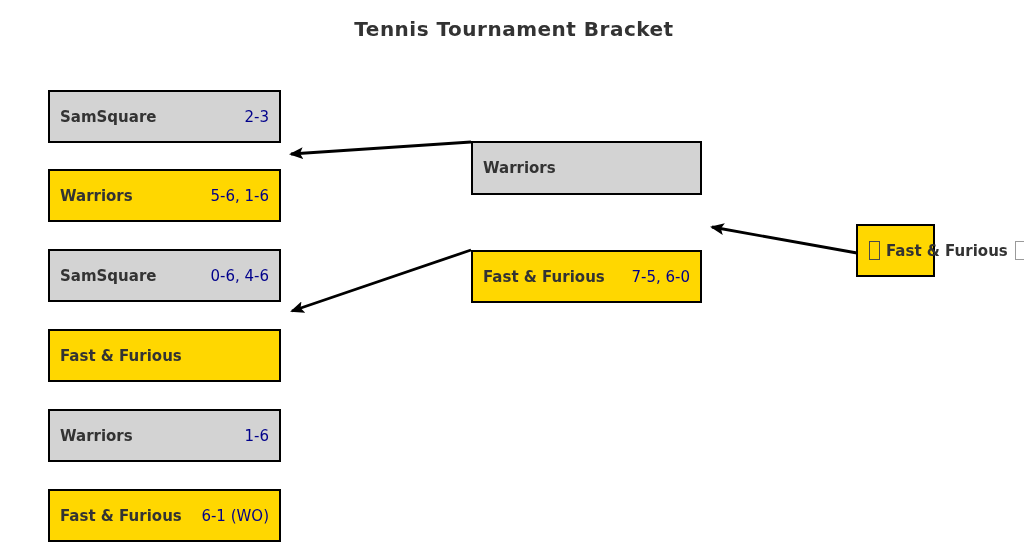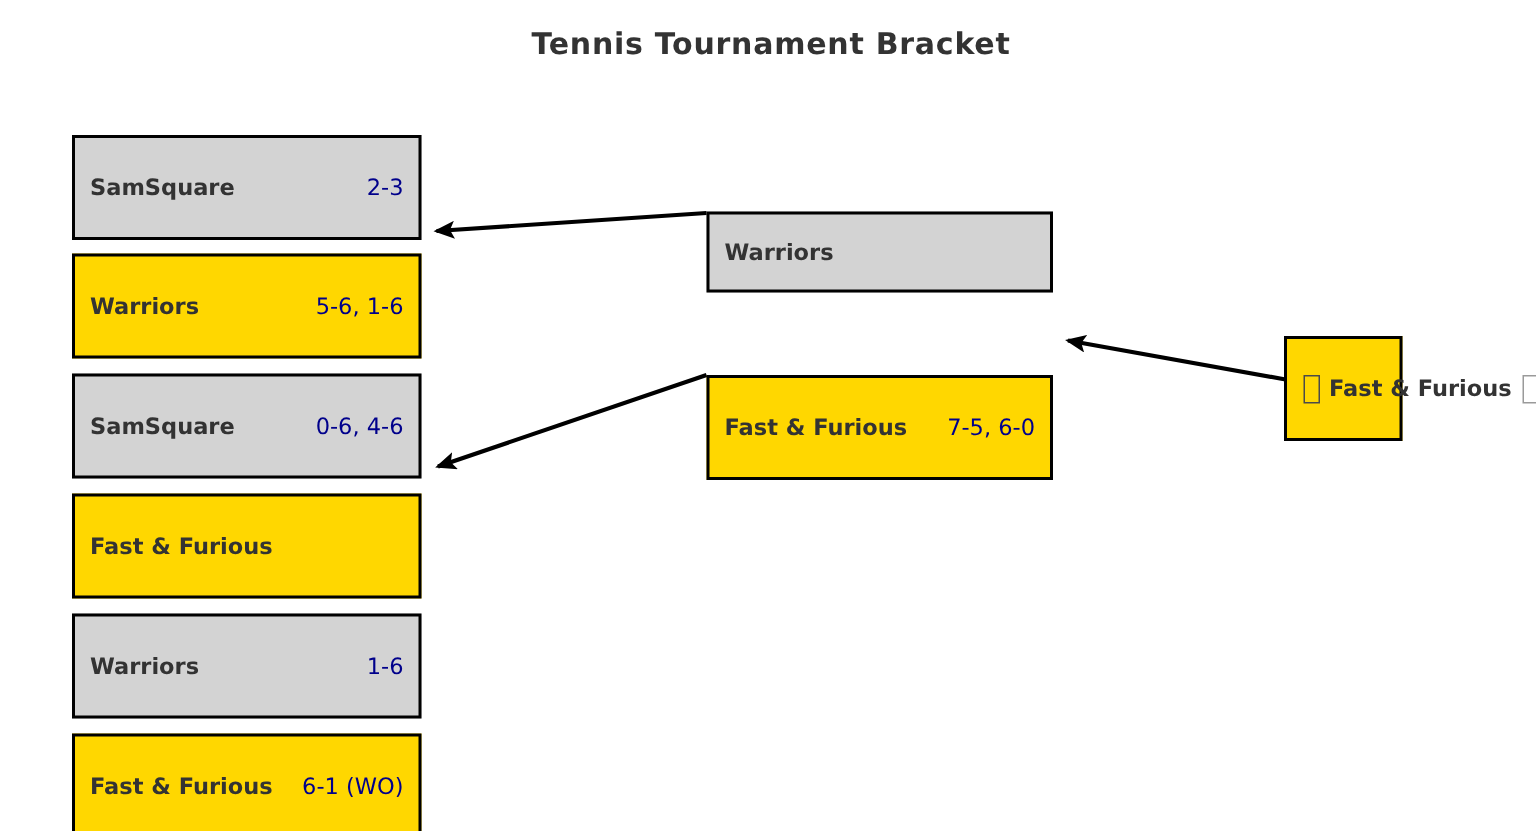--- a/index.html
+++ b/index.html
@@ -12,21 +12,21 @@
     text-align: center;
     font-size: 20px;
     font-weight: bold;
     color: #333333;
     letter-spacing: 0.5px;
     margin-left: 44px;
   }
 
   .box {
     position: absolute;
-    height: 70px;
+    height: 53px;
     border: 2.2px solid #000000;
     display: flex;
     align-items: center;
     justify-content: space-between;
     padding: 0 10px;
     font-size: 15px;
   }
   .box.gray { background: #d3d3d3; }
   .box.gold { background: #ffd700; }
 

